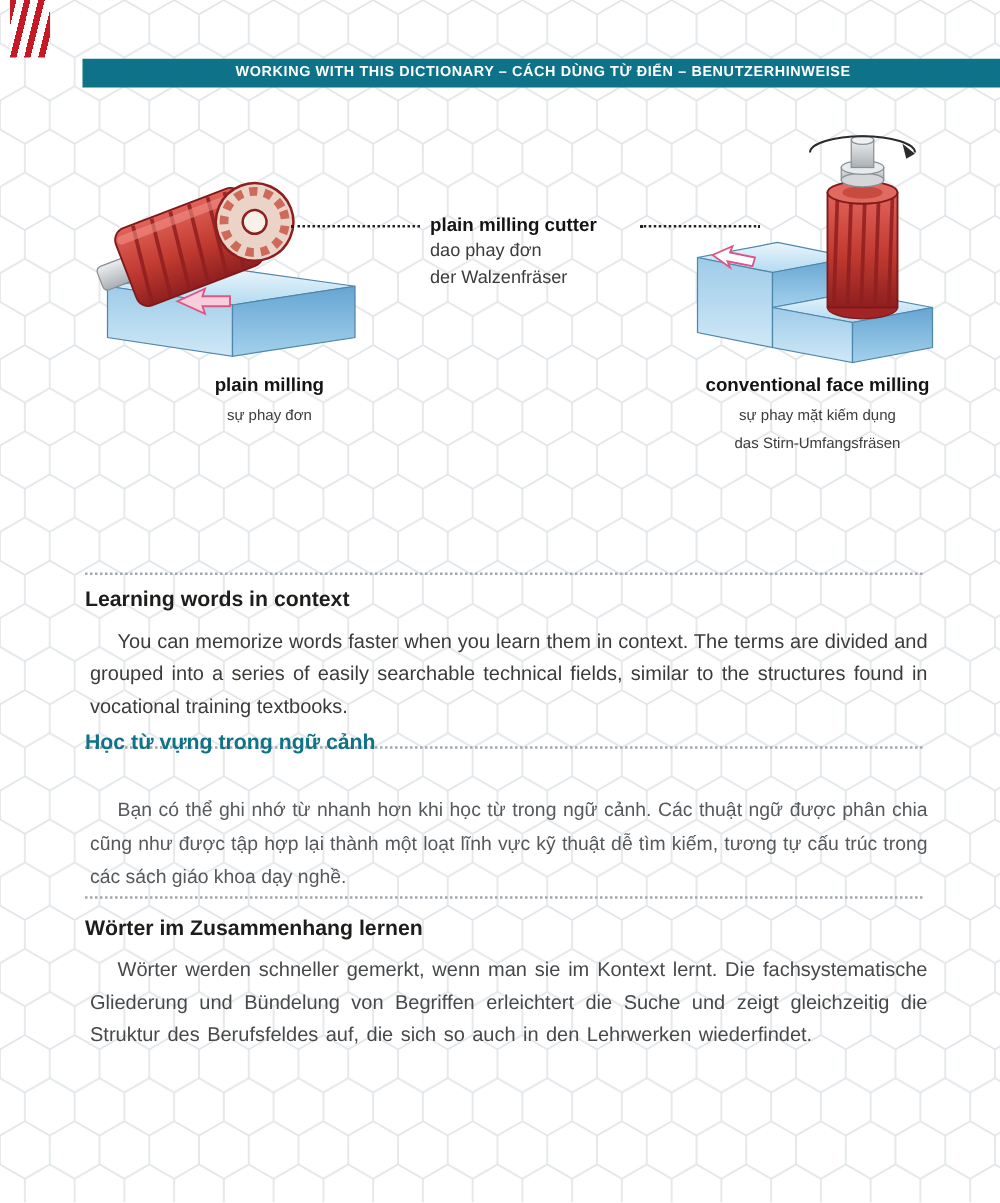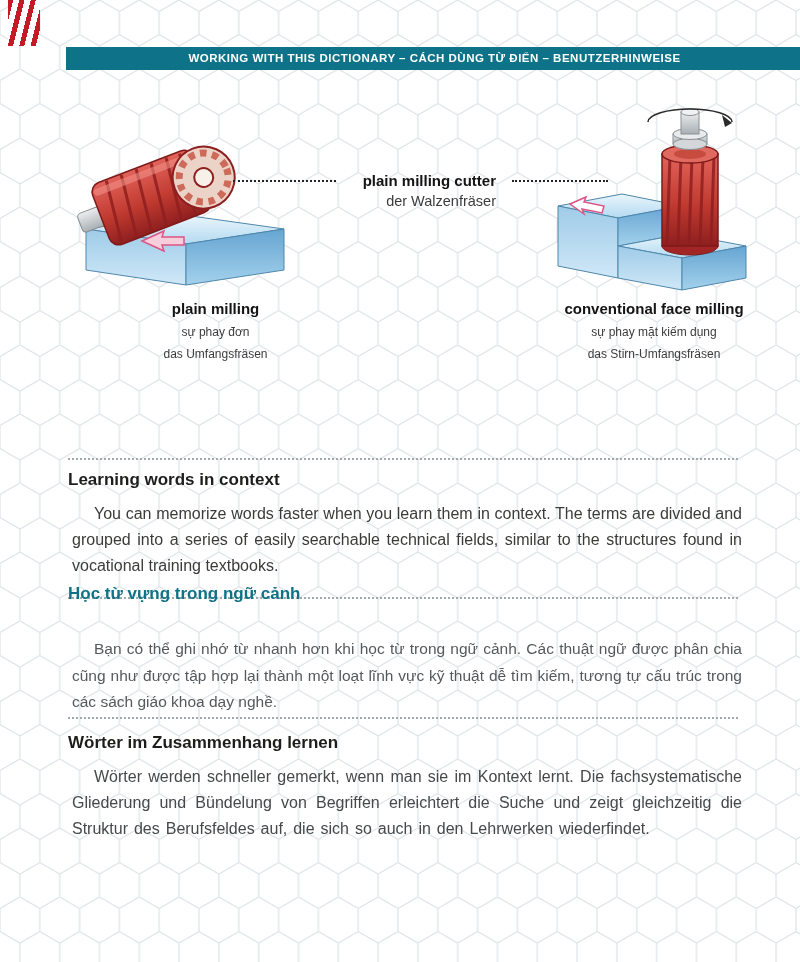--- a/index.html
+++ b/index.html
@@ -31,21 +31,21 @@
   .header-page-num{
     position:absolute;right:11px;top:0;height:23px;line-height:23px;
     font-size:16px;font-weight:bold;
   }
 
   
   .illu{position:absolute;z-index:2;}
   .leader{position:absolute;z-index:3;border-top:2px dotted #232323;height:0;}
   .leader-left{left:233px;top:180px;width:103px;}
   .leader-right{left:512px;top:180px;width:96px;}
-  .connector-label{left:324px;top:170px;width:172px;text-align:right;line-height:21px;}
+  .connector-label{left:344px;top:170px;width:172px;text-align:left;line-height:21px;}
   .connector-label .l1{font-weight:bold;font-size:15px;color:#141414;display:block;}
   .connector-label .l2,.connector-label .l3{font-size:14.5px;color:#3c3c3c;display:block;}
   .caption{text-align:center;line-height:22.5px;}
   .caption .l1{font-weight:bold;font-size:15px;color:#141414;display:block;}
   .caption .l2,.caption .l3{font-size:12px;color:#3c3c3c;display:block;}
   .caption-left{left:118px;top:298px;width:195px;}
   .caption-right{left:540px;top:298px;width:228px;}
 
   
   .sep{left:68px;width:670px;height:0;border-top:2px dotted #a3a8ad;}
@@ -145,27 +145,27 @@
 
   <path d="M100,22 A42,13 0 0 1 184,22" stroke="#2b2b2b" stroke-width="1.6" fill="none"></path>
   <polygon points="184,23 174,15 177,27" fill="#2b2b2b"></polygon>
 </svg>
 
 <div class="leader leader-left"></div>
 <div class="leader leader-right"></div>
 
 <div class="layer connector-label">
   <span class="l1">plain milling cutter</span>
+  <span class="l2">dao phay đơn</span>
   <span class="l3">der Walzenfräser</span>
 </div>
 
 <div class="layer caption caption-left">
   <span class="l1">plain milling</span>
   <span class="l2">sự phay đơn</span>
-  <span class="l3">das Umfangsfräsen</span>
 </div>
 <div class="layer caption caption-right">
   <span class="l1">conventional face milling</span>
   <span class="l2">sự phay mặt kiếm dụng</span>
   <span class="l3">das Stirn-Umfangsfräsen</span>
 </div>
 
 <div class="layer sep sep-1"></div>
 <div class="layer sec-heading h-1">Learning words in context</div>
 <p class="layer sec-body p-1">You can memorize words faster when you learn them in context. The terms are divided and grouped into a series of easily searchable technical fields, similar to the structures found in vocational training textbooks.</p>

